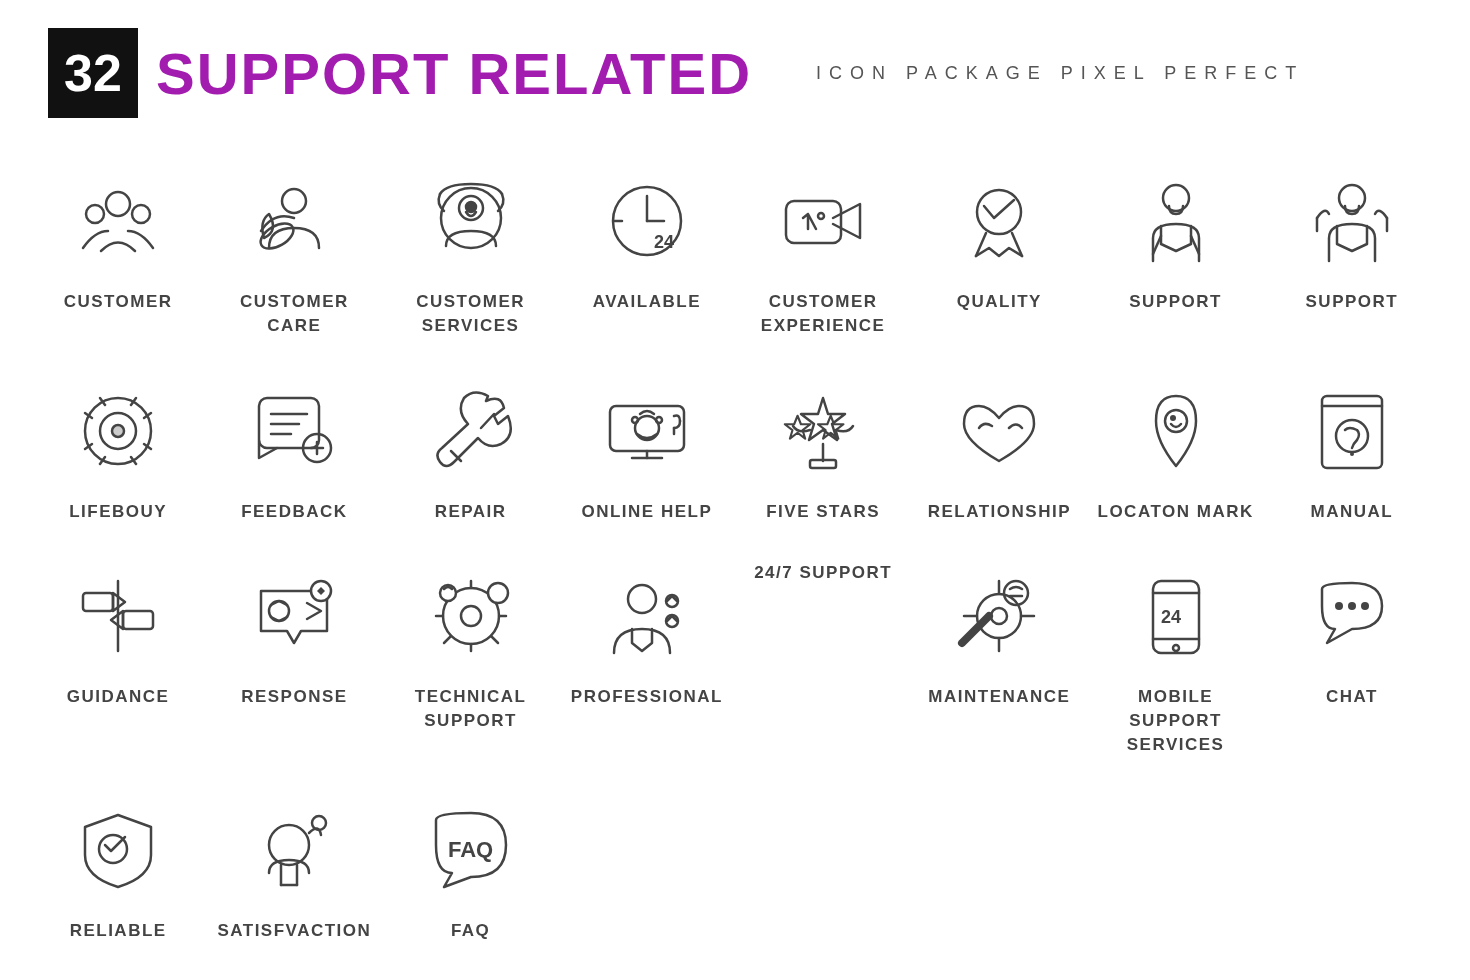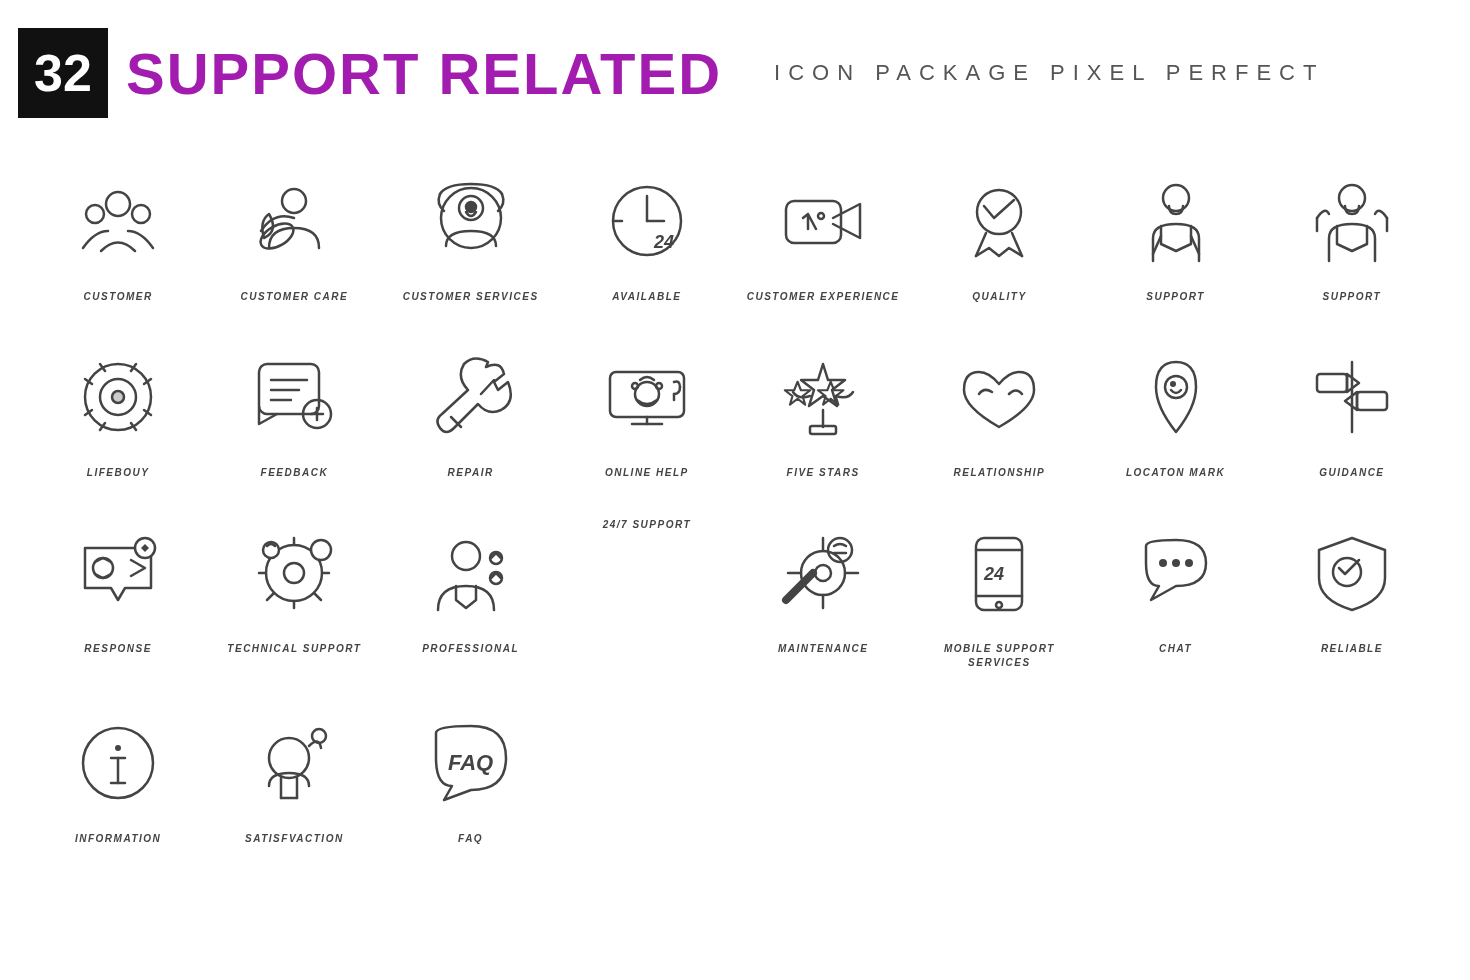--- a/index.html
+++ b/index.html
@@ -9,21 +9,21 @@
       width: 1470px;
       min-height: 980px;
       display: flex;
       flex-direction: column;
       align-items: center;
     }
     .header {
       display: flex;
       align-items: center;
       width: 100%;
-      padding: 28px 40px 18px 18px;
+      padding: 28px 40px 18px 48px;
       gap: 18px;
     }
     .header-number {
       background: #111;
       color: #fff;
       font-size: 52px;
       font-weight: 900;
       width: 90px;
       height: 90px;
       display: flex;
@@ -32,56 +32,55 @@
       flex-shrink: 0;
     }
     .header-title {
       font-size: 58px;
       font-weight: 900;
       color: #a21caf;
       letter-spacing: 2px;
       flex-shrink: 0;
     }
     .header-subtitle {
-      font-size: 22px;
+      font-size: 18px;
       font-weight: 400;
       color: #555;
       letter-spacing: 8px;
-      margin-left: 34px;
+      margin-left: 46px;
       text-transform: uppercase;
     }
     .grid {
       display: grid;
       grid-template-columns: repeat(8, 1fr);
       gap: 0;
       width: 100%;
       padding: 10px 30px 30px 30px;
     }
     .icon-cell {
       display: flex;
       flex-direction: column;
       align-items: center;
       justify-content: flex-start;
       padding: 20px 8px 18px 8px;
       gap: 14px;
-      font-style: italic;
     }
     .icon-box {
       width: 110px;
       height: 110px;
       display: flex;
       align-items: center;
       justify-content: center;
     }
     .icon-box svg {
       width: 90px;
       height: 90px;
     }
     .icon-label {
-      font-size: 10px;
+      font-size: 17px;
       font-weight: 700;
       color: #444;
       text-align: center;
       letter-spacing: 1.5px;
       text-transform: uppercase;
       line-height: 1.4;
     }
   </style>
 </head>
 <body>
@@ -304,20 +303,32 @@
       <svg viewBox="0 0 90 90" fill="none" stroke="#444" stroke-width="2.5" stroke-linecap="round" stroke-linejoin="round">
         <path d="M45 10 Q65 10 65 35 Q65 55 45 80 Q25 55 25 35 Q25 10 45 10Z"></path>
         <circle cx="45" cy="35" r="11"></circle>
         <circle cx="42" cy="32" r="3" fill="#444" stroke="none"></circle>
         <path d="M40 38 Q45 44 50 38"></path>
       </svg>
     </div>
     <div class="icon-label">LOCATON MARK</div>
   </div>
 
+  <div class="icon-cell">
+    <div class="icon-box">
+      <svg viewBox="0 0 90 90" fill="none" stroke="#444" stroke-width="2.5" stroke-linecap="round" stroke-linejoin="round">
+        <rect x="15" y="10" width="60" height="72" rx="5"></rect>
+        <line x1="15" y1="20" x2="75" y2="20"></line>
+        <circle cx="45" cy="50" r="16"></circle>
+        <path d="M38 44 Q42 40 50 44 Q54 48 50 54 Q46 58 45 62"></path>
+        <circle cx="45" cy="68" r="2" fill="#444" stroke="none"></circle>
+      </svg>
+    </div>
+    <div class="icon-label">MANUAL</div>
+  </div>
 
   <div class="icon-cell">
     <div class="icon-box">
       <svg viewBox="0 0 90 90" fill="none" stroke="#444" stroke-width="2.5" stroke-linecap="round" stroke-linejoin="round">
         <line x1="45" y1="10" x2="45" y2="80"></line>
         <rect x="10" y="22" width="30" height="18" rx="3"></rect>
         <polygon points="40,22 52,31 40,40"></polygon>
         <rect x="50" y="40" width="30" height="18" rx="3"></rect>
         <polygon points="50,40 38,49 50,58"></polygon>
       </svg>
@@ -428,32 +439,20 @@
     <div class="icon-box">
       <svg viewBox="0 0 90 90" fill="none" stroke="#444" stroke-width="2.5" stroke-linecap="round" stroke-linejoin="round">
         <path d="M45 10 L78 22 L78 50 Q78 72 45 82 Q12 72 12 50 L12 22 Z"></path>
         <circle cx="40" cy="44" r="14"></circle>
         <path d="M32 40 L38 46 L52 32"></path>
       </svg>
     </div>
     <div class="icon-label">RELIABLE</div>
   </div>
 
-  <div class="icon-cell">
-    <div class="icon-box">
-      <svg viewBox="0 0 90 90" fill="none" stroke="#444" stroke-width="2.5" stroke-linecap="round" stroke-linejoin="round">
-        <circle cx="45" cy="45" r="35"></circle>
-        <line x1="45" y1="40" x2="45" y2="65"></line>
-        <circle cx="45" cy="30" r="3" fill="#444" stroke="none"></circle>
-        <line x1="38" y1="65" x2="52" y2="65"></line>
-        <line x1="38" y1="40" x2="52" y2="40"></line>
-      </svg>
-    </div>
-    <div class="icon-label">INFORMATION</div>
-  </div>
 
   <div class="icon-cell">
     <div class="icon-box">
       <svg viewBox="0 0 90 90" fill="none" stroke="#444" stroke-width="2.5" stroke-linecap="round" stroke-linejoin="round">
         <circle cx="40" cy="40" r="20"></circle>
         <path d="M20 68 Q20 55 40 55 Q60 55 60 68"></path>
         <path d="M32 60 L32 80"></path>
         <path d="M48 60 L48 80"></path>
         <path d="M32 80 L48 80"></path>
         <path d="M60 28 Q70 18 72 30"></path>

